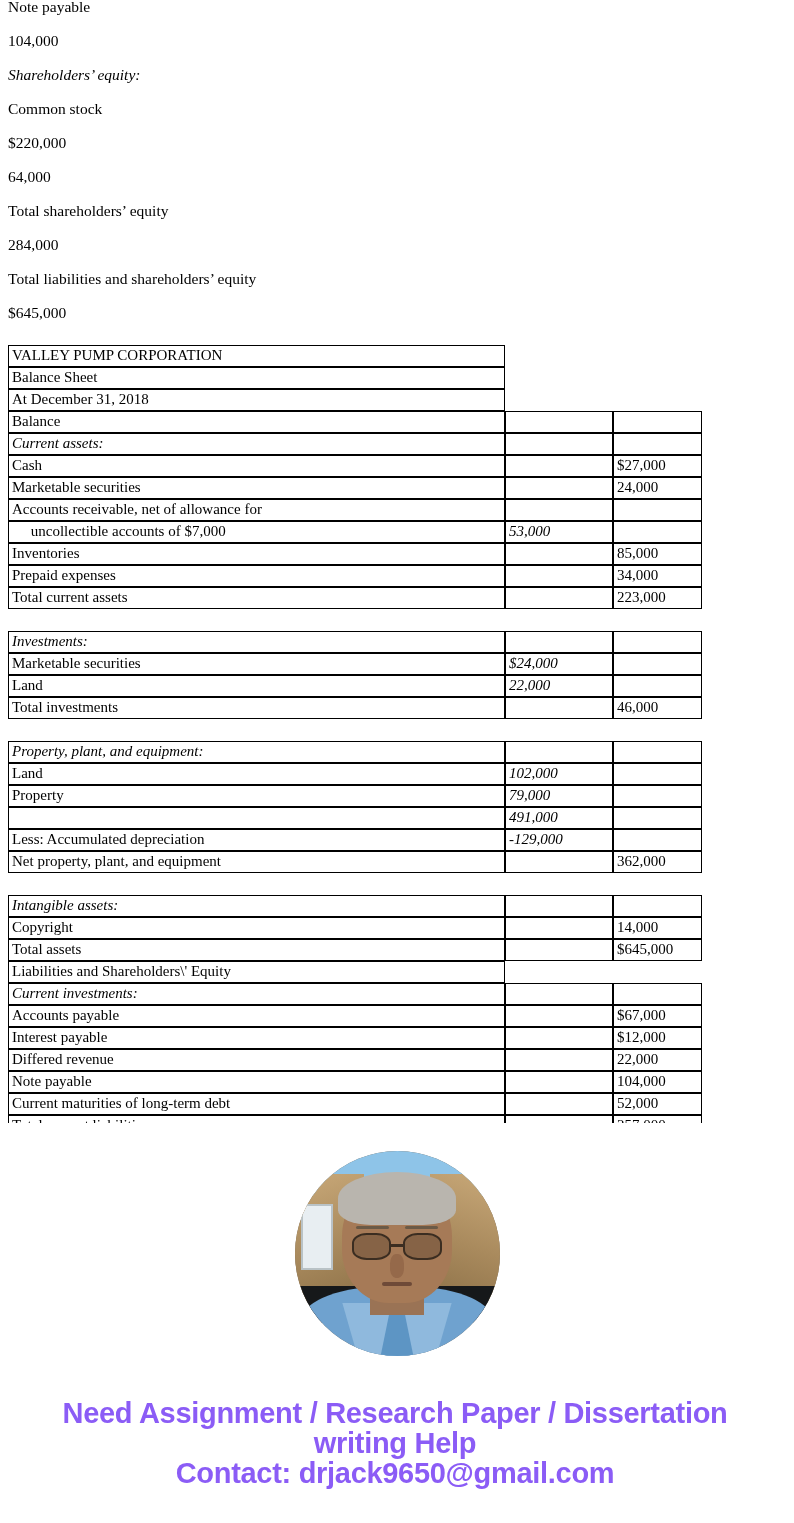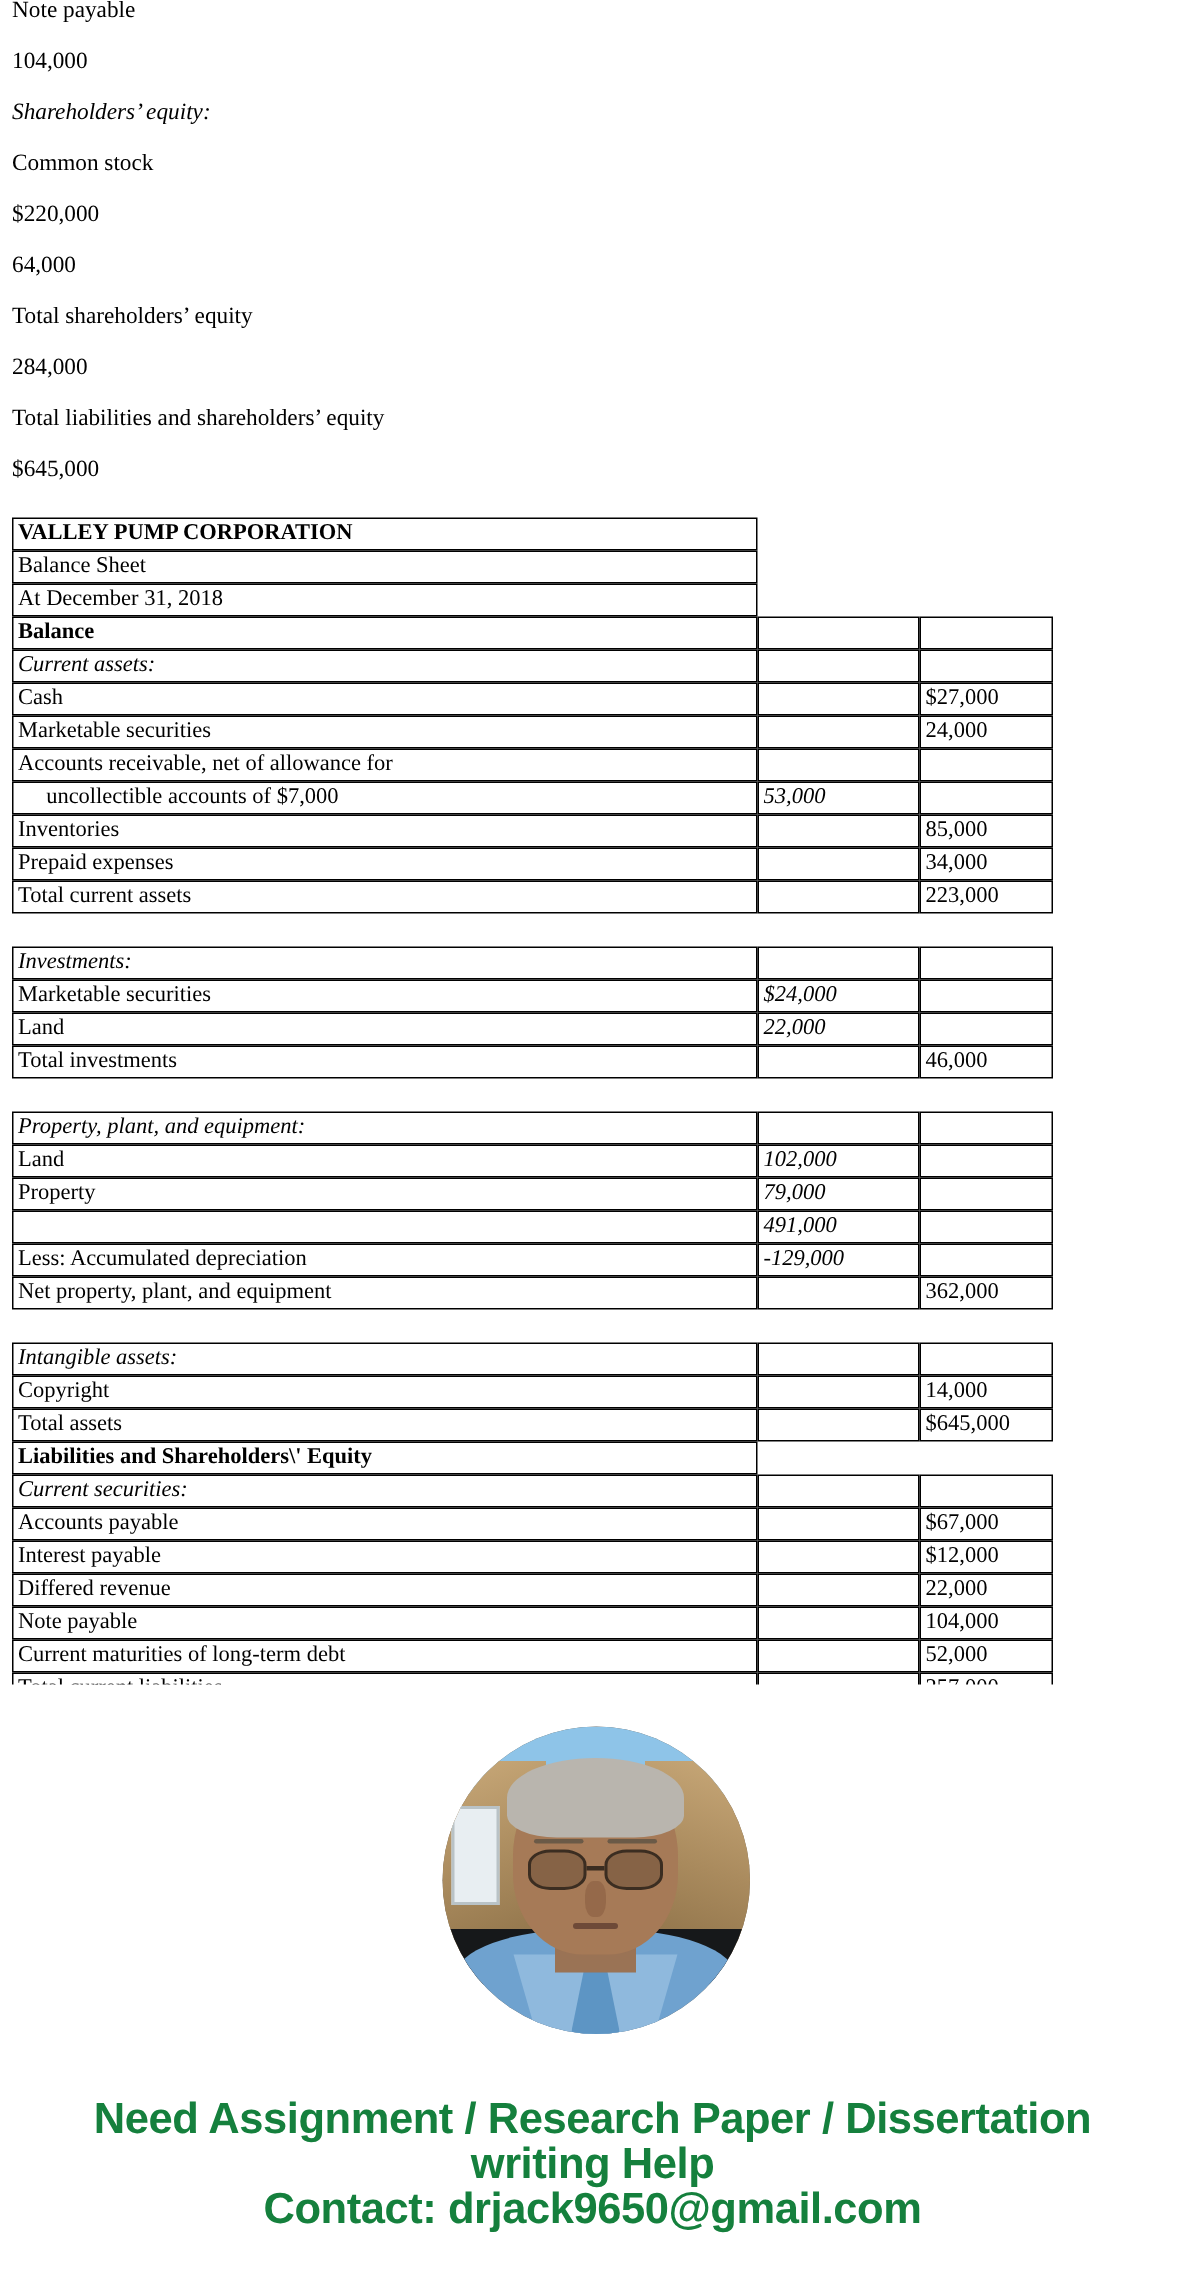--- a/index.html
+++ b/index.html
@@ -54,21 +54,21 @@
     padding: 0px 2px 1px 3px;
     vertical-align: middle;
     font-family: "Liberation Serif", "DejaVu Serif", serif;
     overflow: hidden;
     white-space: nowrap;
   }
   table.bs td.lbl { width: 497px; }
   table.bs td.c1  { width: 108px; font-style: italic; }
   table.bs td.c2  { width: 89px; }
   td.blankcell { border: none !important; }
-  td.b  { font-weight: bold; }
+  td.b  { font-weight: normal; }
   td.i  { font-style: italic; }
   .spacer-row td {
     height: 4px;
     border: none !important;
     padding: 0;
     font-size: 0;
     line-height: 0;
   }
   
   .clip-band {
@@ -188,21 +188,21 @@
     position: absolute;
     left: 0;
     top: 1398px;
     width: 790px;
     text-align: center;
     font-family: "Liberation Sans", "DejaVu Sans", sans-serif;
     font-weight: bold;
     font-size: 29px;
     line-height: 30px;
     letter-spacing: -0.3px;
-    color: #15803d;
+    color: #8b5cf6;
   }
   .promo .l2 { display: block; text-align: center; }
 </style>
 </head>
 <body>
 
 <div class="text-flow" id="text-flow">
     <p>Note payable</p>
     <p>104,000</p>
     <p class="it">Shareholders’ equity:</p>
@@ -351,21 +351,21 @@
           <td class="lbl">Total assets</td>
           <td class="c1"></td>
           <td class="c2">$645,000</td>
         </tr>
         <tr>
           <td class="lbl b">Liabilities and Shareholders\' Equity</td>
           <td class="c1 blankcell"></td>
           <td class="c2 blankcell"></td>
         </tr>
         <tr>
-          <td class="lbl i">Current securities:</td>
+          <td class="lbl i">Current investments:</td>
           <td class="c1"></td>
           <td class="c2"></td>
         </tr>
         <tr>
           <td class="lbl">Accounts payable</td>
           <td class="c1"></td>
           <td class="c2">$67,000</td>
         </tr>
         <tr>
           <td class="lbl">Interest payable</td>

